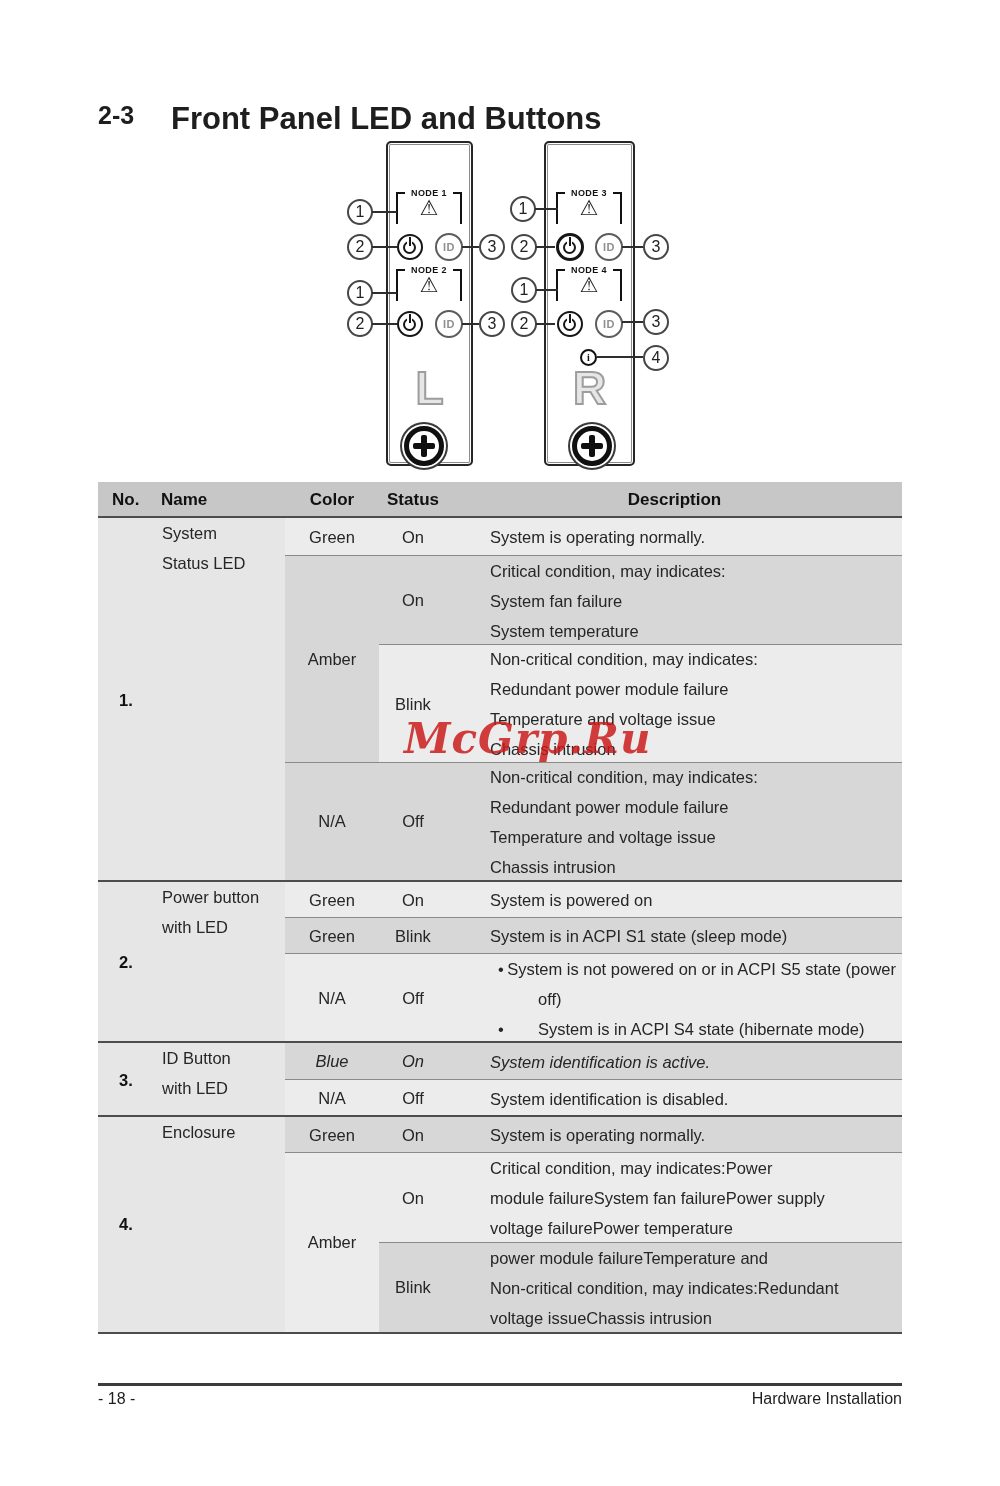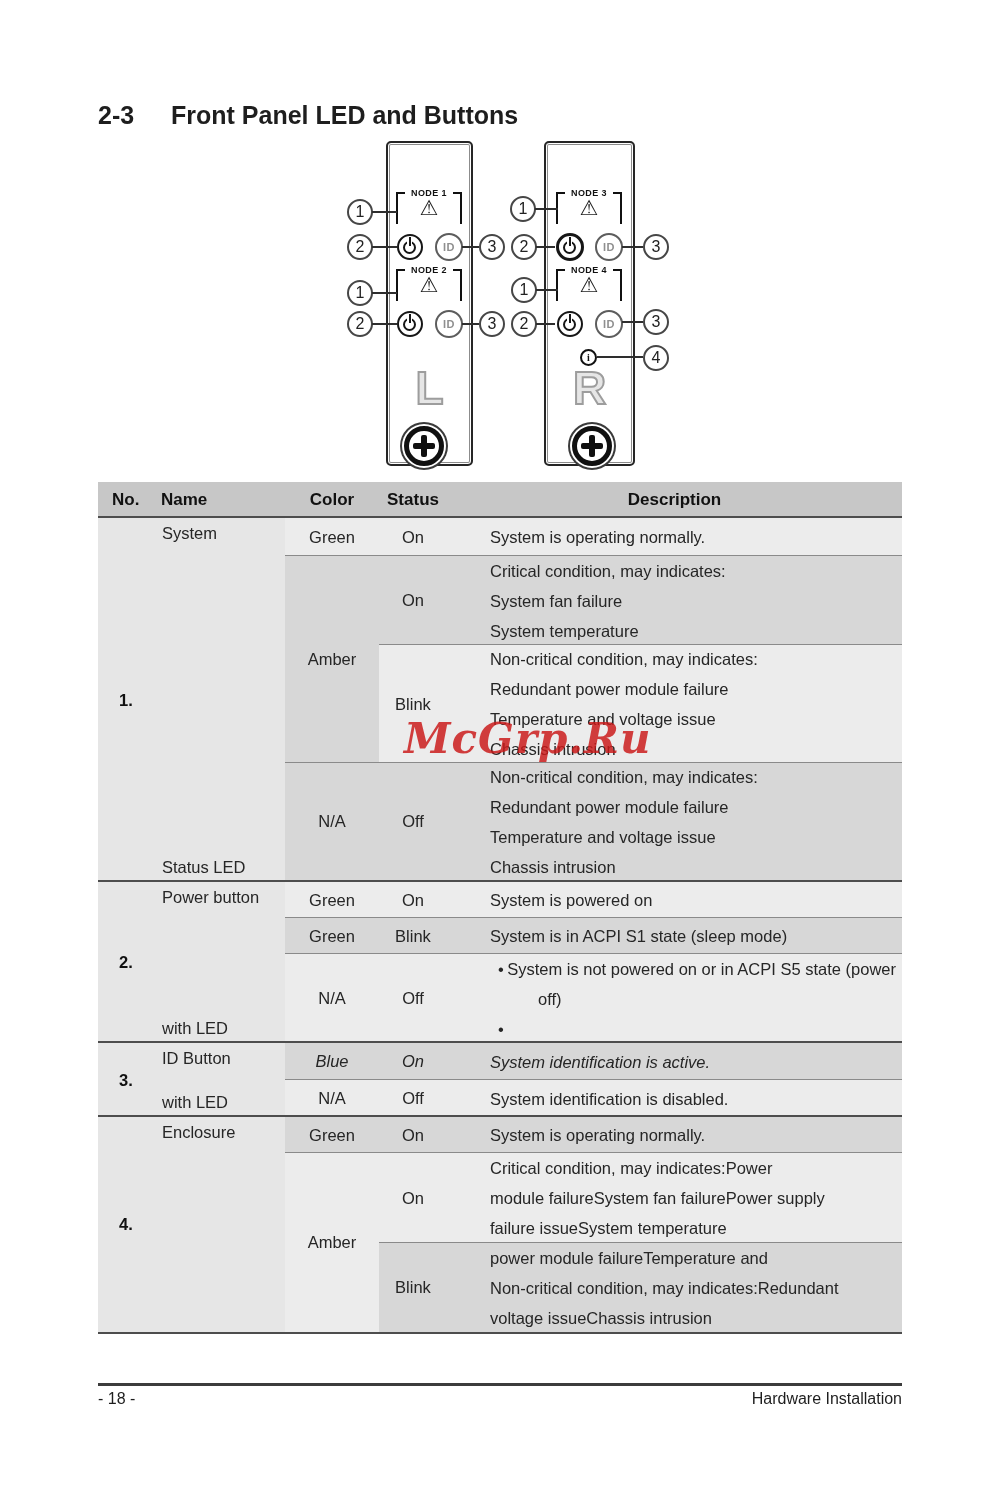--- a/index.html
+++ b/index.html
@@ -2,21 +2,21 @@
 <html><head>
 <meta charset="utf-8">
 <style>
   html,body{margin:0;padding:0;background:#ffffff;}
   .page{position:relative;width:1000px;height:1486px;background:#ffffff;overflow:hidden;
         font-family:"Liberation Sans","DejaVu Sans",sans-serif;color:#1e1e1e;}
   .abs{position:absolute;}
 
   
   .h-num{left:98px;top:101px;font-size:25px;font-weight:bold;}
-  .h-title{left:171px;top:101px;font-size:25px;font-weight:bold;}
+  .h-title{left:171px;top:101px;font-size:31px;font-weight:bold;}
 
   
   .panel{border:2px solid #262626;border-radius:5px;background:#fff;
          box-shadow:inset 0 0 0 1px #ffffff, inset 0 0 0 2px #8c8c8c;box-sizing:border-box;}
   .panel-l{left:386px;top:141px;width:87px;height:325px;}
   .panel-r{left:544px;top:141px;width:91px;height:325px;}
 
   .node{width:72px;height:76px;}
   .bk{width:9px;height:32px;box-sizing:border-box;top:2px;}
   .bk-l{left:3px;border-left:2px solid #111;border-top:2px solid #111;}
@@ -62,21 +62,21 @@
   .desc{position:absolute;left:177px;top:0;bottom:0;right:6px;display:flex;flex-direction:column;justify-content:center;margin-left:28px;}
   .dline{line-height:30px;font-size:16.5px;color:#262626;white-space:nowrap;}
   .bline{display:flex;}
   .dot{width:48px;padding-left:8px;box-sizing:border-box;}
   .bcont{padding-left:48px;}
   .merged{left:285px;width:94px;display:flex;align-items:center;justify-content:center;font-size:16.5px;color:#262626;}
   .merged.dark{background:#d7d7d7;}
   .merged.light{background:#ececec;}
   .group{left:98px;width:187px;display:flex;}
   .gno{width:64px;padding-left:21px;box-sizing:border-box;display:flex;align-items:center;font-weight:bold;font-size:16.5px;color:#111;}
-  .gname{display:flex;flex-direction:column;justify-content:space-between;}
+  .gname{display:flex;flex-direction:column;justify-content:flex-start;}
   .gname div{line-height:30px;font-size:16.5px;color:#262626;}
   .sep{height:1px;background:#8a8a8a;}
   .gsep{height:2px;background:#4d4d4d;}
 
   .watermark{left:404px;top:714px;font-size:42px;font-weight:bold;font-style:italic;
              color:rgba(202,24,24,0.83);letter-spacing:1px;font-family:"DejaVu Serif",serif;}
 
   .footline{left:98px;top:1383px;width:804px;height:3px;background:#3c3c3c;}
   .footpage{left:98px;top:1390px;width:804px;font-size:16px;color:#1e1e1e;}
   .footsec{left:98px;top:1390px;width:804px;text-align:right;font-size:16px;color:#1e1e1e;}
@@ -255,20 +255,21 @@
     <div class="cellc">N/A</div>
     <div class="cells">Off</div>
     <div class="desc">
       <div class="dline bline">
           <span class="dot">•</span>
           <span>System is not powered on or in ACPI S5 state (power</span>
         </div>
       <div class="dline bcont">off)</div>
       <div class="dline bline">
           <span class="dot">•</span>
+          <span>System is in ACPI S4 state (hibernate mode)</span>
         </div>
     </div>
   </div>
 
   <div class="abs band dark" style="top:1043px;height:37px;font-style:italic;">
     <div class="cellc">Blue</div>
     <div class="cells">On</div>
     <div class="desc">
         <div class="dline">System identification is active.</div>
       </div>
@@ -288,21 +289,21 @@
     <div class="desc">
         <div class="dline">System is operating normally.</div>
       </div>
   </div>
 
   <div class="abs band light" style="top:1153px;height:90px;">
     <div class="cells">On</div>
     <div class="desc">
       <div class="dline">Critical condition, may indicates:Power</div>
       <div class="dline">module failureSystem fan failurePower supply</div>
-      <div class="dline">failure issueSystem temperature</div>
+      <div class="dline">voltage failurePower temperature</div>
     </div>
   </div>
 
   <div class="abs band dark" style="top:1243px;height:89px;">
     <div class="cells">Blink</div>
     <div class="desc">
       <div class="dline">power module failureTemperature and</div>
       <div class="dline">Non-critical condition, may indicates:Redundant</div>
       <div class="dline">voltage issueChassis intrusion</div>
     </div>

